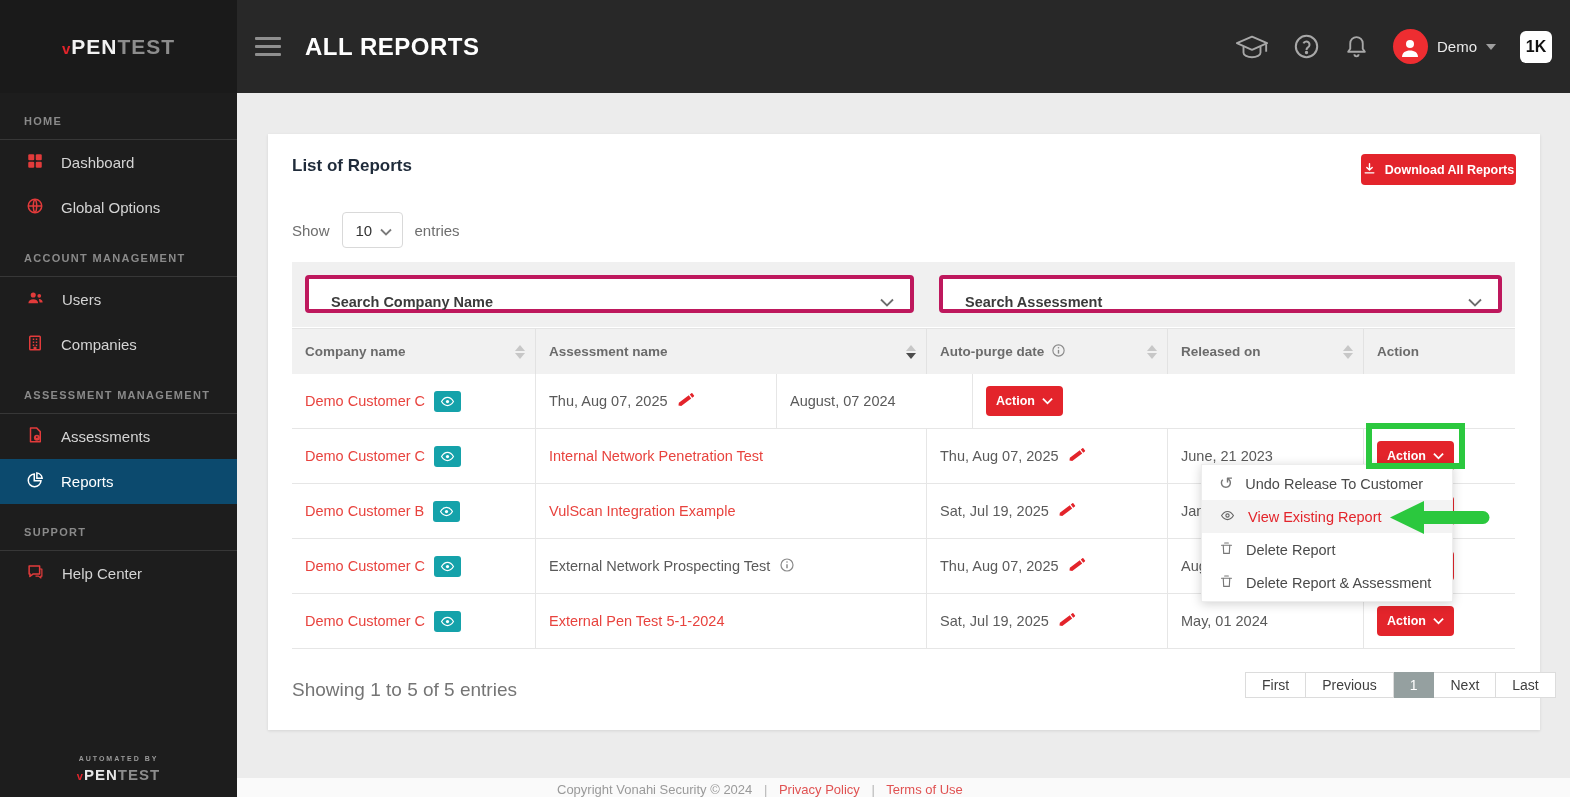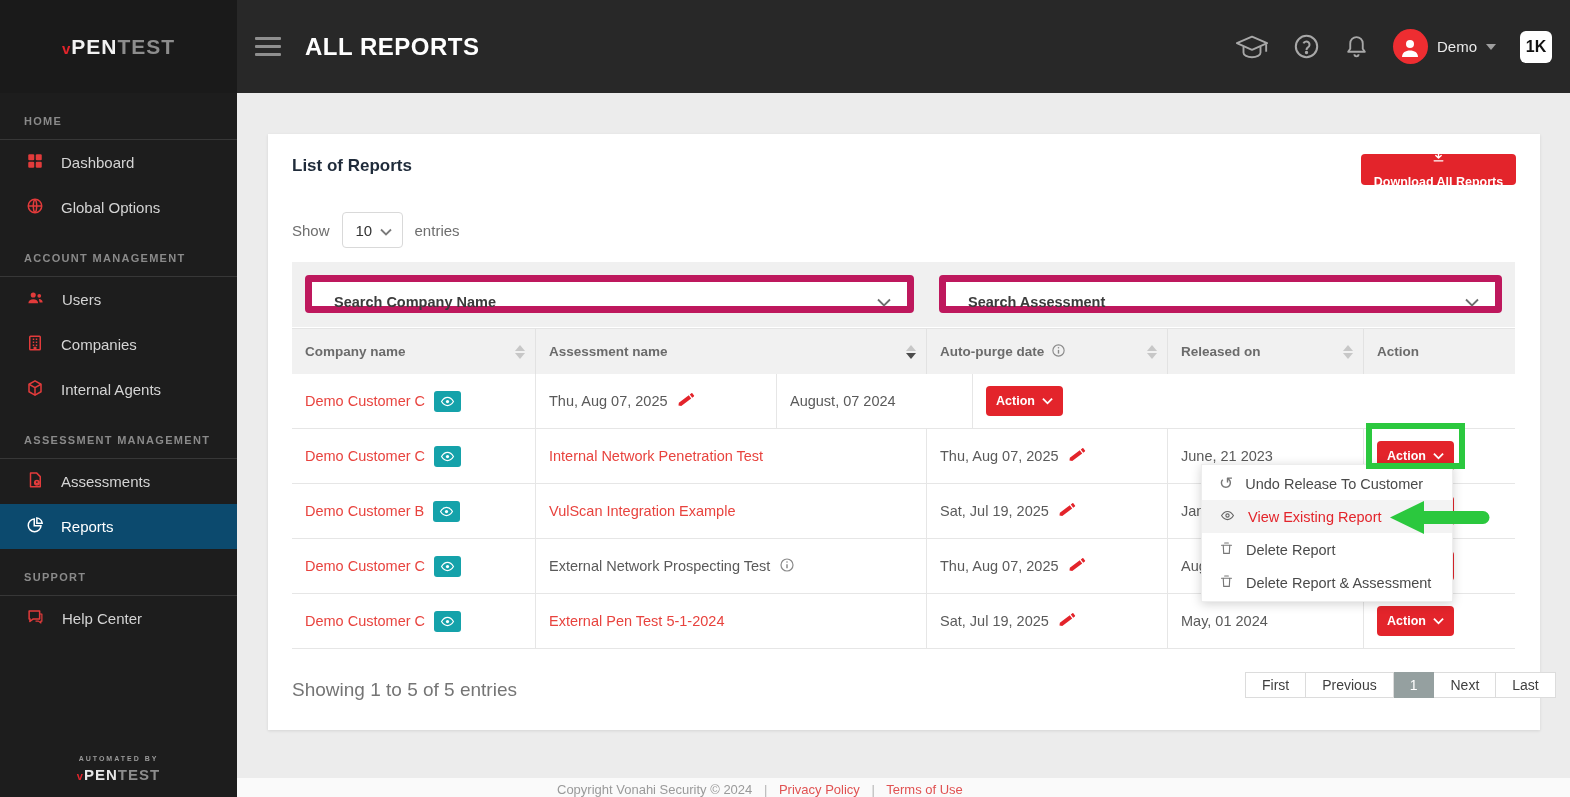--- a/index.html
+++ b/index.html
@@ -45,29 +45,29 @@
       align-items:center; justify-content:center; font-weight:bold; font-size:16px; color:#111; }
 
   
   .main { position:absolute; left:237px; top:102px; width:1333px; height:704px; background:#ececec; }
   .card { position:absolute; left:31px; top:32px; width:1272px; height:596px; background:#ffffff;
       box-shadow:0 1px 3px rgba(0,0,0,.10); }
   .card-title { position:absolute; left:24px; top:22px; font-size:17px; font-weight:bold; color:#1f2b3a; }
   .download-btn { position:absolute; left:1093px; top:20px; width:155px; height:31px; background:#e3242b;
       border:none; border-radius:4px; color:#fff; font-weight:bold; font-size:12.5px;
       display:flex; align-items:center; justify-content:center; gap:9px; cursor:pointer;
-      font-family:"Liberation Sans", sans-serif;flex-direction:column; }
+      font-family:"Liberation Sans", sans-serif; }
   .show-row { position:absolute; left:24px; top:78px; display:flex; align-items:center; gap:12px;
       color:#6e6e6e; font-size:15px; }
   .page-size { width:61px; height:36px; border:1px solid #d9d9d9; border-radius:4px; background:#fff;
       display:flex; align-items:center; justify-content:space-between; padding:0 10px 0 13px;
       font-size:15px; color:#333; cursor:pointer; }
 
   .search-band { position:absolute; left:24px; top:128px; width:1223px; height:65px; background:#f0f0f0; }
-  .search-select { position:absolute; top:13px; height:38px; background:#fff; border:7px solid #be185d;
+  .search-select { position:absolute; top:13px; height:38px; background:#fff; border:4px solid #be185d;
       border-radius:4px; display:flex; align-items:center; justify-content:space-between;
       padding:16px 16px 0 22px; font-size:14.5px; font-weight:bold; color:#3b3b3b; cursor:pointer;text-align:center; }
   .search-company { left:13px; width:609px; }
   .search-assessment { left:647px; width:563px; }
 
   
   .thead { position:absolute; left:24px; top:194px; width:1223px; height:46px; background:#f1f1f1;
       display:flex; border-top:1px solid #e4e4e4; }
   .th { position:relative; display:flex; align-items:center; padding-left:13px; font-size:13.5px;
       font-weight:bold; color:#6b6b6b; border-right:1px solid #e2e2e2; cursor:pointer; gap:7px; }
@@ -157,27 +157,20 @@
             <path d="M16.5 13.4c3 .2 5 1.9 5 4.6h-4"></path>
           </svg></span>
       <span>Users</span>
     </div>
     <div class="side-item">
       <span><svg width="18" height="18" viewBox="0 0 24 24" fill="none" stroke="#e23b3b" stroke-width="2">
             <rect x="5" y="3" width="14" height="18" rx="1"></rect>
             <path d="M9 7h2M13 7h2M9 11h2M13 11h2M9 15h2M13 15h2M11 21v-3h2v3"></path>
           </svg></span>
       <span>Companies</span>
-    </div>
-    <div class="side-item">
-      <span><svg width="18" height="18" viewBox="0 0 24 24" fill="none" stroke="#e23b3b" stroke-width="2" stroke-linejoin="round">
-            <path d="M12 2.5l8 4.5v10l-8 4.5-8-4.5V7l8-4.5z"></path>
-            <path d="M4 7l8 4.5L20 7M12 11.5V21.5"></path>
-          </svg></span>
-      <span>Internal Agents</span>
     </div>
 
     <div class="side-section-label">ASSESSMENT MANAGEMENT</div>
     <div class="side-item">
       <span><svg width="18" height="18" viewBox="0 0 24 24" fill="none" stroke="#e23b3b" stroke-width="2">
             <path d="M6 2.5h8l5 5v13.5H6z" stroke-linejoin="round"></path>
             <circle cx="14.5" cy="15.5" r="4" fill="#e23b3b" stroke="none"></circle>
             <path d="M14.5 13.5v2.4M14.5 17.6v.1" stroke="#1d1d1d" stroke-width="1.6"></path>
           </svg></span>
       <span>Assessments</span>

